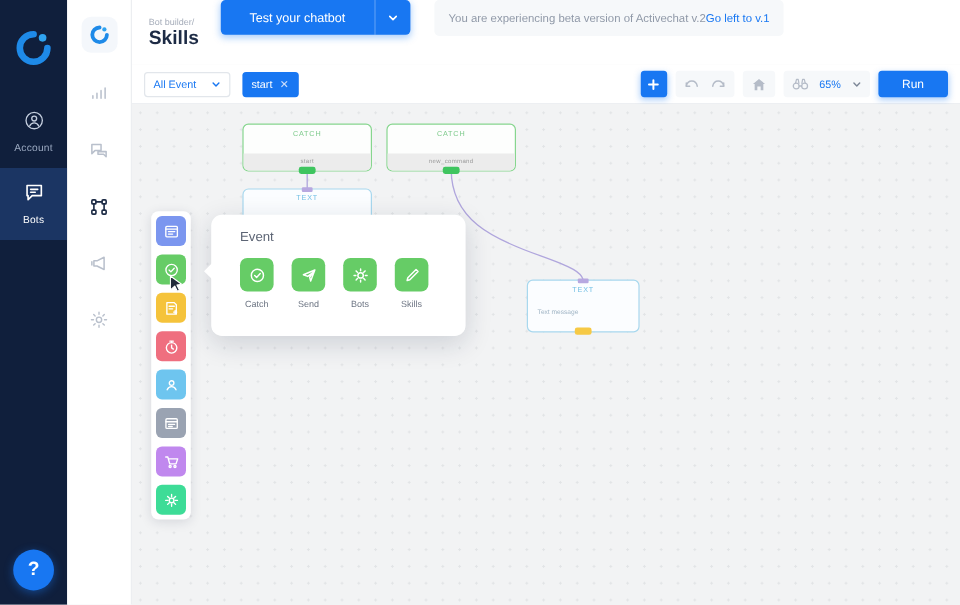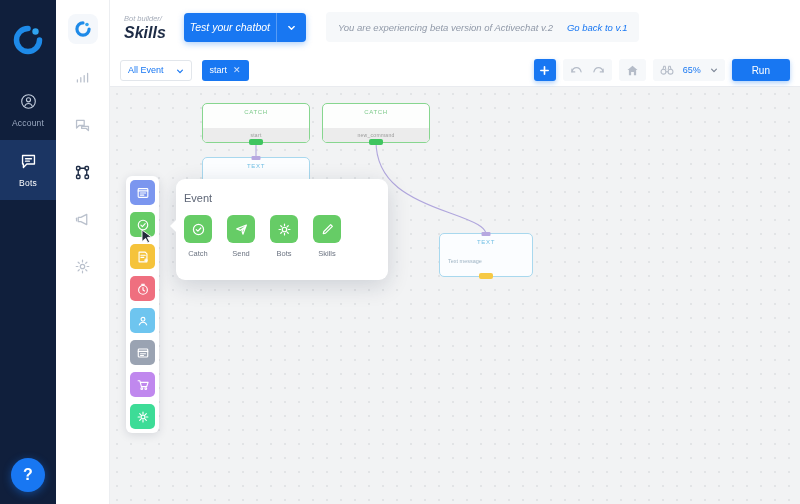--- a/index.html
+++ b/index.html
@@ -62,38 +62,38 @@
   .rail-ico {
     margin-top:21px; width:30px; height:26px;
     display:flex; align-items:center; justify-content:center;
     color:#b9c0cc; cursor:pointer;
   }
   .rail-ico.active { color:#1d2b45; }
 
   
   .header {
     position:absolute; left:110px; top:0; right:0; height:54px;
-    background:#ffffff; display:flex; align-items:center; padding-left:14px;font-style:italic;
+    background:#ffffff; display:flex; padding-left:14px;
   }
   .crumb-wrap { display:flex; flex-direction:column; justify-content:center; }
   .crumb { font-size:7.5px; color:#a6adba; line-height:11px; }
   .page-title { font-size:16px; color:#1d2b45; font-weight:bold; line-height:18px; }
   .test-btn {
     margin-left:18px; height:29px; display:flex; align-items:center;
     background:#1877f2; border-radius:4px; color:#fff; cursor:pointer;
     box-shadow:0 2px 6px rgba(24,119,242,.35);
   }
-  .test-btn-label { font-size:10.5px; padding:0 6px; }
+  .test-btn-label { font-size:10.5px; padding:0 24px; }
   .test-btn-caret {
     width:30px; height:29px; border-left:1px solid rgba(255,255,255,.28);
     display:flex; align-items:center; justify-content:center;
   }
   .beta-banner {
     margin-left:20px; height:30px; background:#f6f8fa; border-radius:4px;
-    display:flex; align-items:center; padding:0 12px; gap:14px;
+    display:flex; align-items:center; padding:0 12px; 
   }
   .beta-text { font-size:9.5px; color:#9099a8; }
   .beta-link { font-size:9.5px; color:#1877f2; cursor:pointer; }
 
   
   .toolbar {
     position:absolute; left:110px; top:54px; right:0; height:33px;
     background:#ffffff; border-bottom:1px solid #e9ebef;
     display:flex; align-items:center; padding:0 10px;
   }
@@ -178,21 +178,21 @@
     width:25px; height:25px; border-radius:5px;
     display:flex; align-items:center; justify-content:center;
     color:#fff; cursor:pointer;
   }
 
   
   .popup {
     position:absolute; left:176px; top:179px; width:212px; height:101px;
     background:#ffffff; border-radius:9px;
     box-shadow:0 6px 22px rgba(20,30,60,.16);
-    padding:13px 14px 0 8px; z-index:8;
+    padding:13px 14px 0 24px; z-index:8;
   }
   .popup:before {
     content:""; position:absolute; left:-6px; top:40px;
     width:0; height:0;
     border-top:7px solid transparent; border-bottom:7px solid transparent;
     border-right:7px solid #ffffff;
   }
   .popup-title { font-size:11px; color:#5d6575; margin-bottom:11px; }
   .popup-grid { display:flex; gap:15px; }
   .popup-item { display:flex; flex-direction:column; align-items:center; gap:6px; cursor:pointer; }
@@ -298,21 +298,21 @@
       <span class="test-btn-label">Test your chatbot</span>
       <span class="test-btn-caret">
         <svg width="9" height="9" viewBox="0 0 10 10" fill="none" stroke="#ffffff" stroke-width="1.5">
           <path d="M2 4l3 3 3-3" stroke-linecap="round" stroke-linejoin="round"></path>
         </svg>
       </span>
     </div>
 
     <div class="beta-banner">
       <span class="beta-text">You are experiencing beta version of Activechat v.2</span>
-      <span class="beta-link">Go back to v.1</span>
+      <span class="beta-link">Go left to v.1</span>
     </div>
   </div>
 
   <div class="toolbar">
     <div class="skills-select">
       <span class="skills-select-label">All Event</span>
       <span>
         <svg width="8" height="8" viewBox="0 0 10 10" fill="none" stroke="#1877f2" stroke-width="1.5">
           <path d="M2 4l3 3 3-3" stroke-linecap="round" stroke-linejoin="round"></path>
         </svg>

